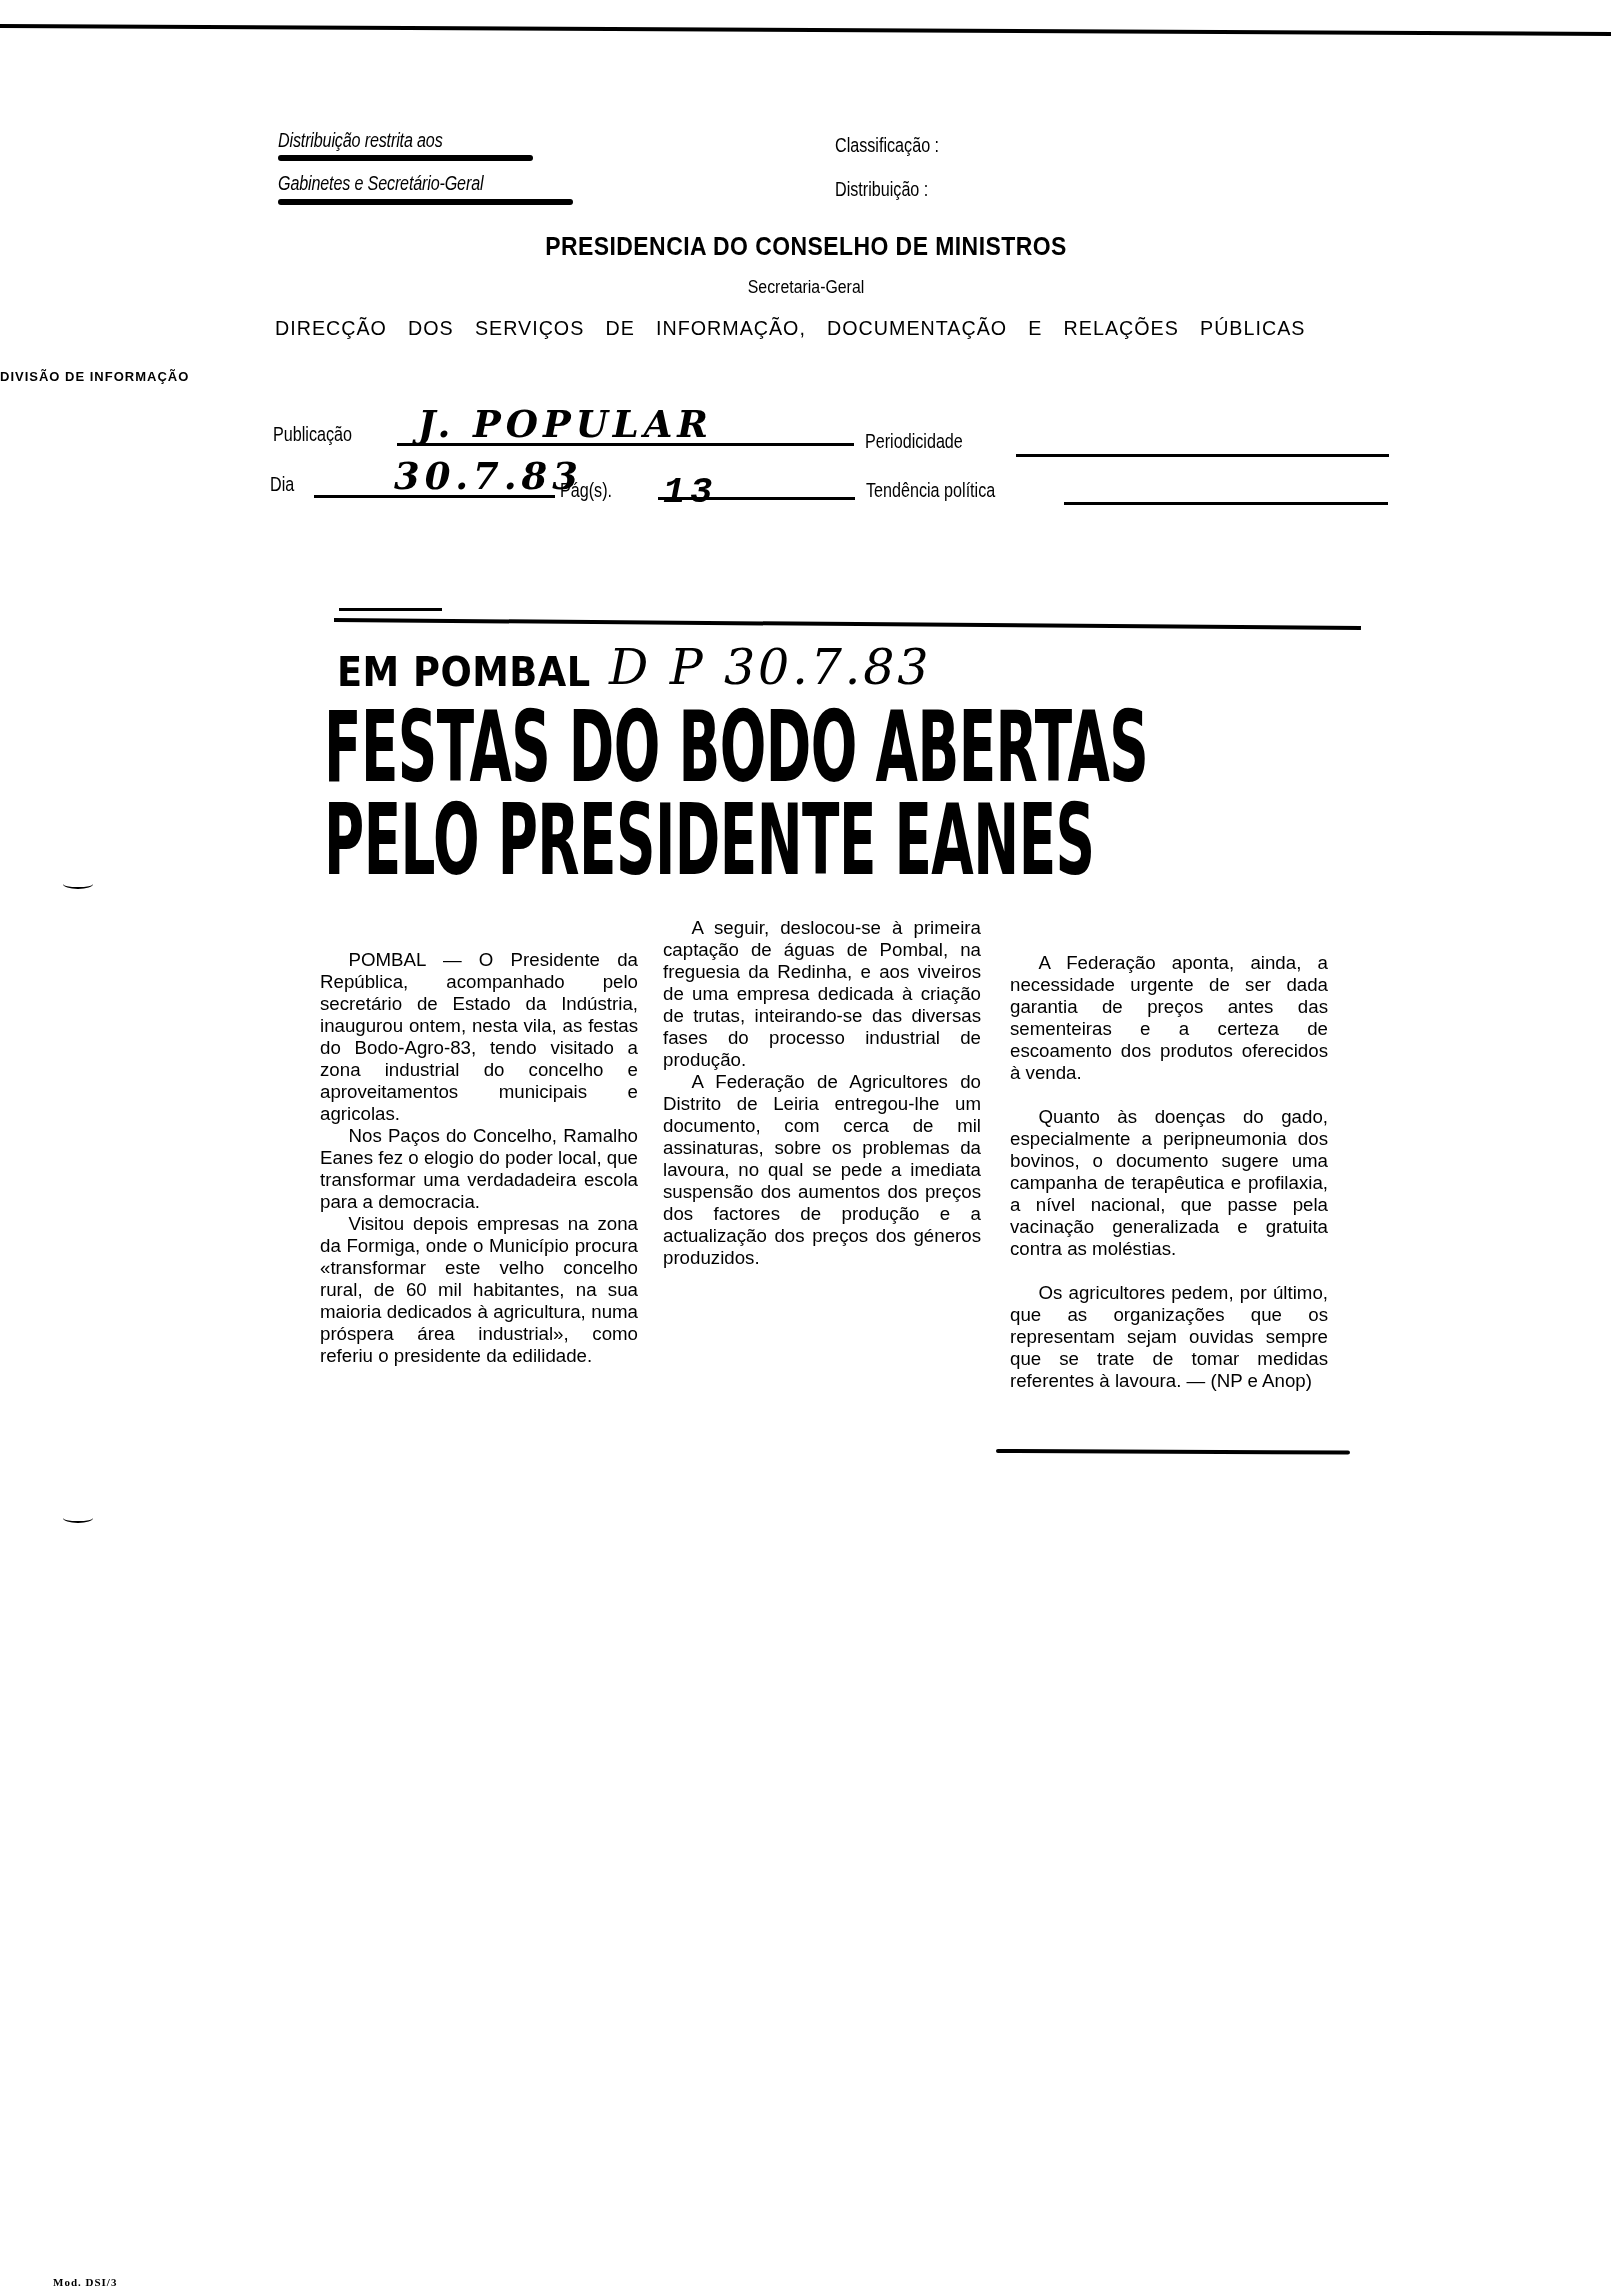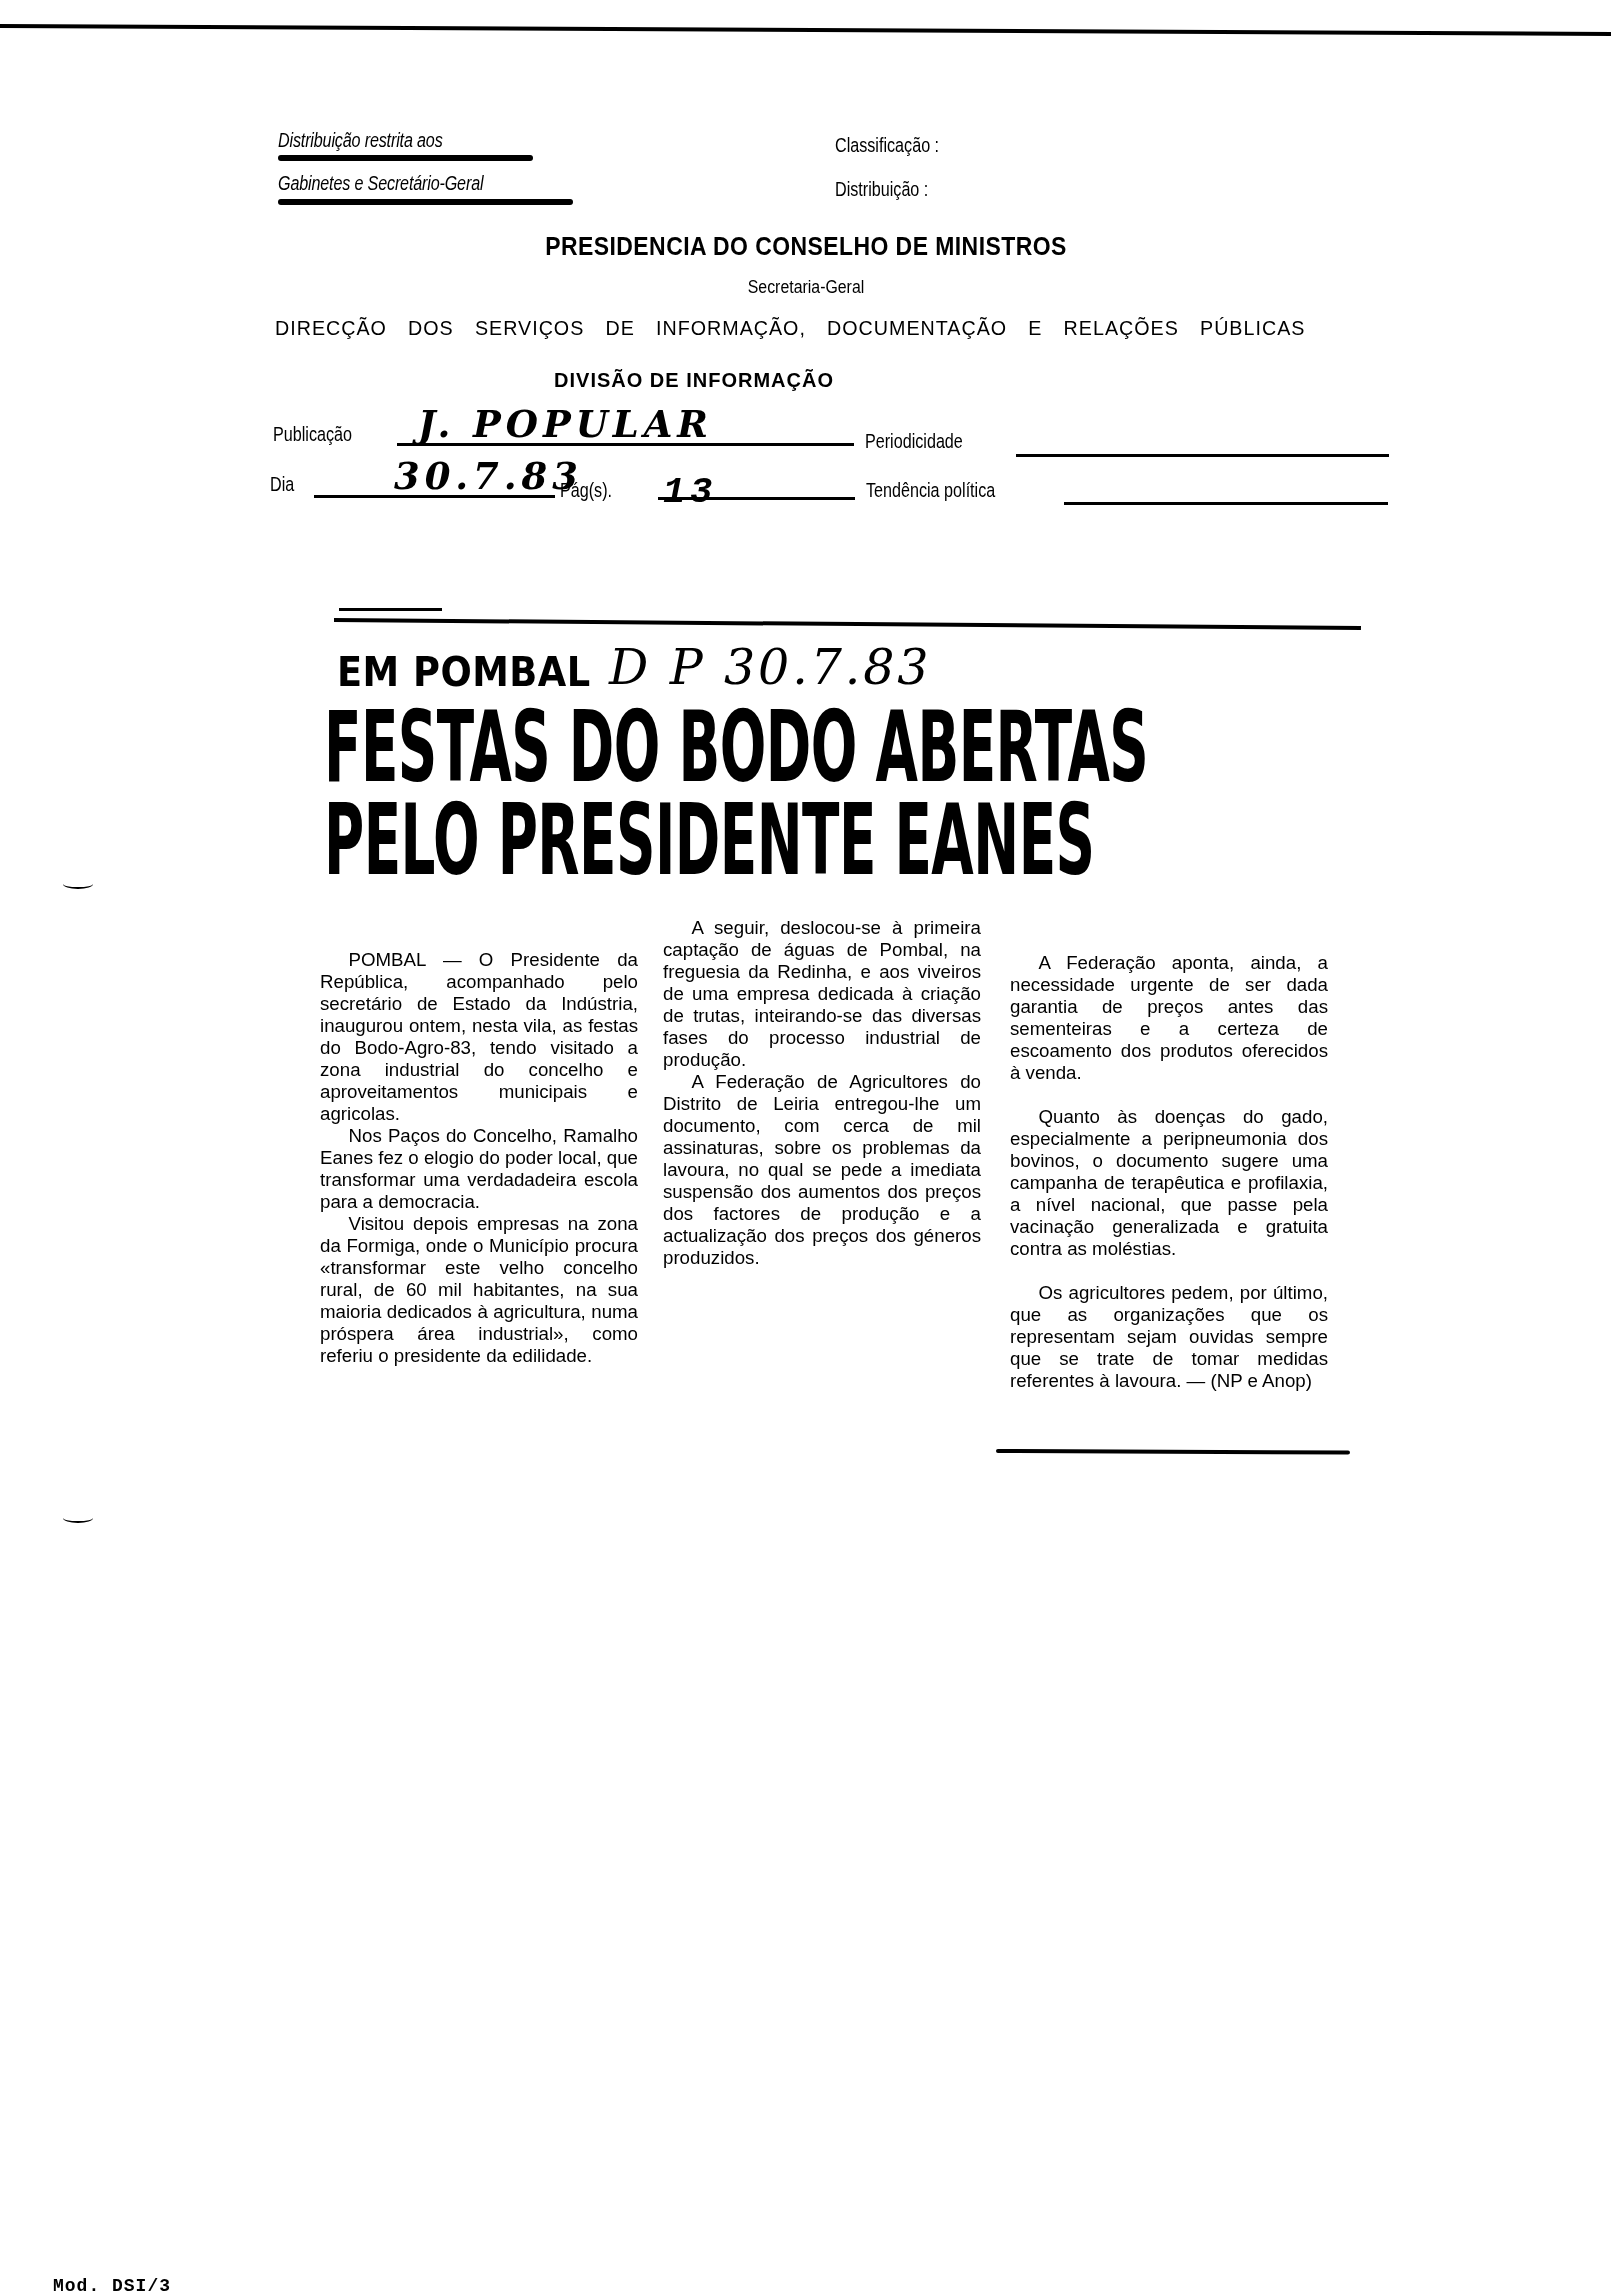--- a/index.html
+++ b/index.html
@@ -11,38 +11,38 @@
   .scan-edge { left: 0; top: 23.6px; width: 1612px; height: 3.9px; transform: rotate(0.28deg); transform-origin: left center; background: #000; }
 
   .restrict { font-family: "Liberation Sans Narrow", "Liberation Sans", sans-serif; font-style: italic; font-size: 19.7px; letter-spacing: -0.2px; transform: scaleX(0.82); transform-origin: left top; }
   .restrict-line { height: 5.9px; border-radius: 2.9px; background: #000; }
 
   .form-label { font-size: 19.7px; transform: scaleX(0.82); transform-origin: left top; white-space: nowrap; }
 
   .org-title { font-weight: bold; font-size: 25.5px; text-align: center; width: 1612px; left: 0; letter-spacing: 0.5px; transform: scaleX(0.9); transform-origin: center top; }
   .org-sub { font-size: 18.7px; text-align: center; width: 1612px; left: 0; transform: scaleX(0.85); transform-origin: center top; }
   .org-dept { font-size: 19.7px; white-space: nowrap; word-spacing: 14.7px; letter-spacing: 1px; }
-  .org-div { font-size: 20px; font-weight: bold; text-align: center; width: 1388px; left: 0; letter-spacing: 1px; }
+  .org-div { font-size: 13px; font-weight: bold; text-align: left; width: 1388px; left: 0; letter-spacing: 1px; }
 
   .field-line { height: 2.5px; background: #000; }
   .handwriting { font-family: "DejaVu Serif", serif; font-style: italic; font-size: 37px; letter-spacing: 4.9px; font-weight: bold; white-space: nowrap; }
 
   .kicker { font-family: "DejaVu Sans", sans-serif; font-weight: bold; font-size: 40px; letter-spacing: 0.5px; transform: scaleX(0.92); transform-origin: left top; }
   .headline { font-family: "DejaVu Sans", sans-serif; font-weight: bold; font-size: 98px; line-height: 1; white-space: nowrap; transform: scaleX(0.56); transform-origin: left top; letter-spacing: -1px; }
 
   .col { position: absolute; font-size: 18.7px; line-height: 22px; text-align: justify; hyphens: manual; }
   .col p { margin: 0 0 0 0; text-indent: 28.5px; }
   .col p + p { margin-top: 0; }
   .col p.gap { margin-top: 22px; }
   .subhead { font-weight: bold; font-size: 24.6px; line-height: 25.5px; margin: 11.8px 0 4.9px 0; text-indent: 0; }
   .subhead span { display: block; }
   .subhead span.second { padding-left: 13.8px; }
 
   .margin-mark { width: 29.5px; height: 7.9px; border-bottom: 2.9px solid #000; border-radius: 0 0 50% 50%; }
-  .footer { font-family: Liberation Mono, monospace; font-weight: bold; font-size: 18px; letter-spacing: 1px; }
+  .footer { font-family: Liberation Serif, serif; font-weight: bold; font-size: 11px; letter-spacing: 1px; }
 </style>
 </head>
 <body>
 
 <div class="rule scan-edge"></div>
 
 <div class="abs restrict" style="left:278px; top:129px;">Distribuição restrita aos</div>
 <div class="abs restrict-line" style="left:278px; top:155px; width:255px;"></div>
 <div class="abs restrict" style="left:278px; top:172px;">Gabinetes e Secretário-Geral</div>
 <div class="abs restrict-line" style="left:278px; top:199px; width:295px;"></div>

